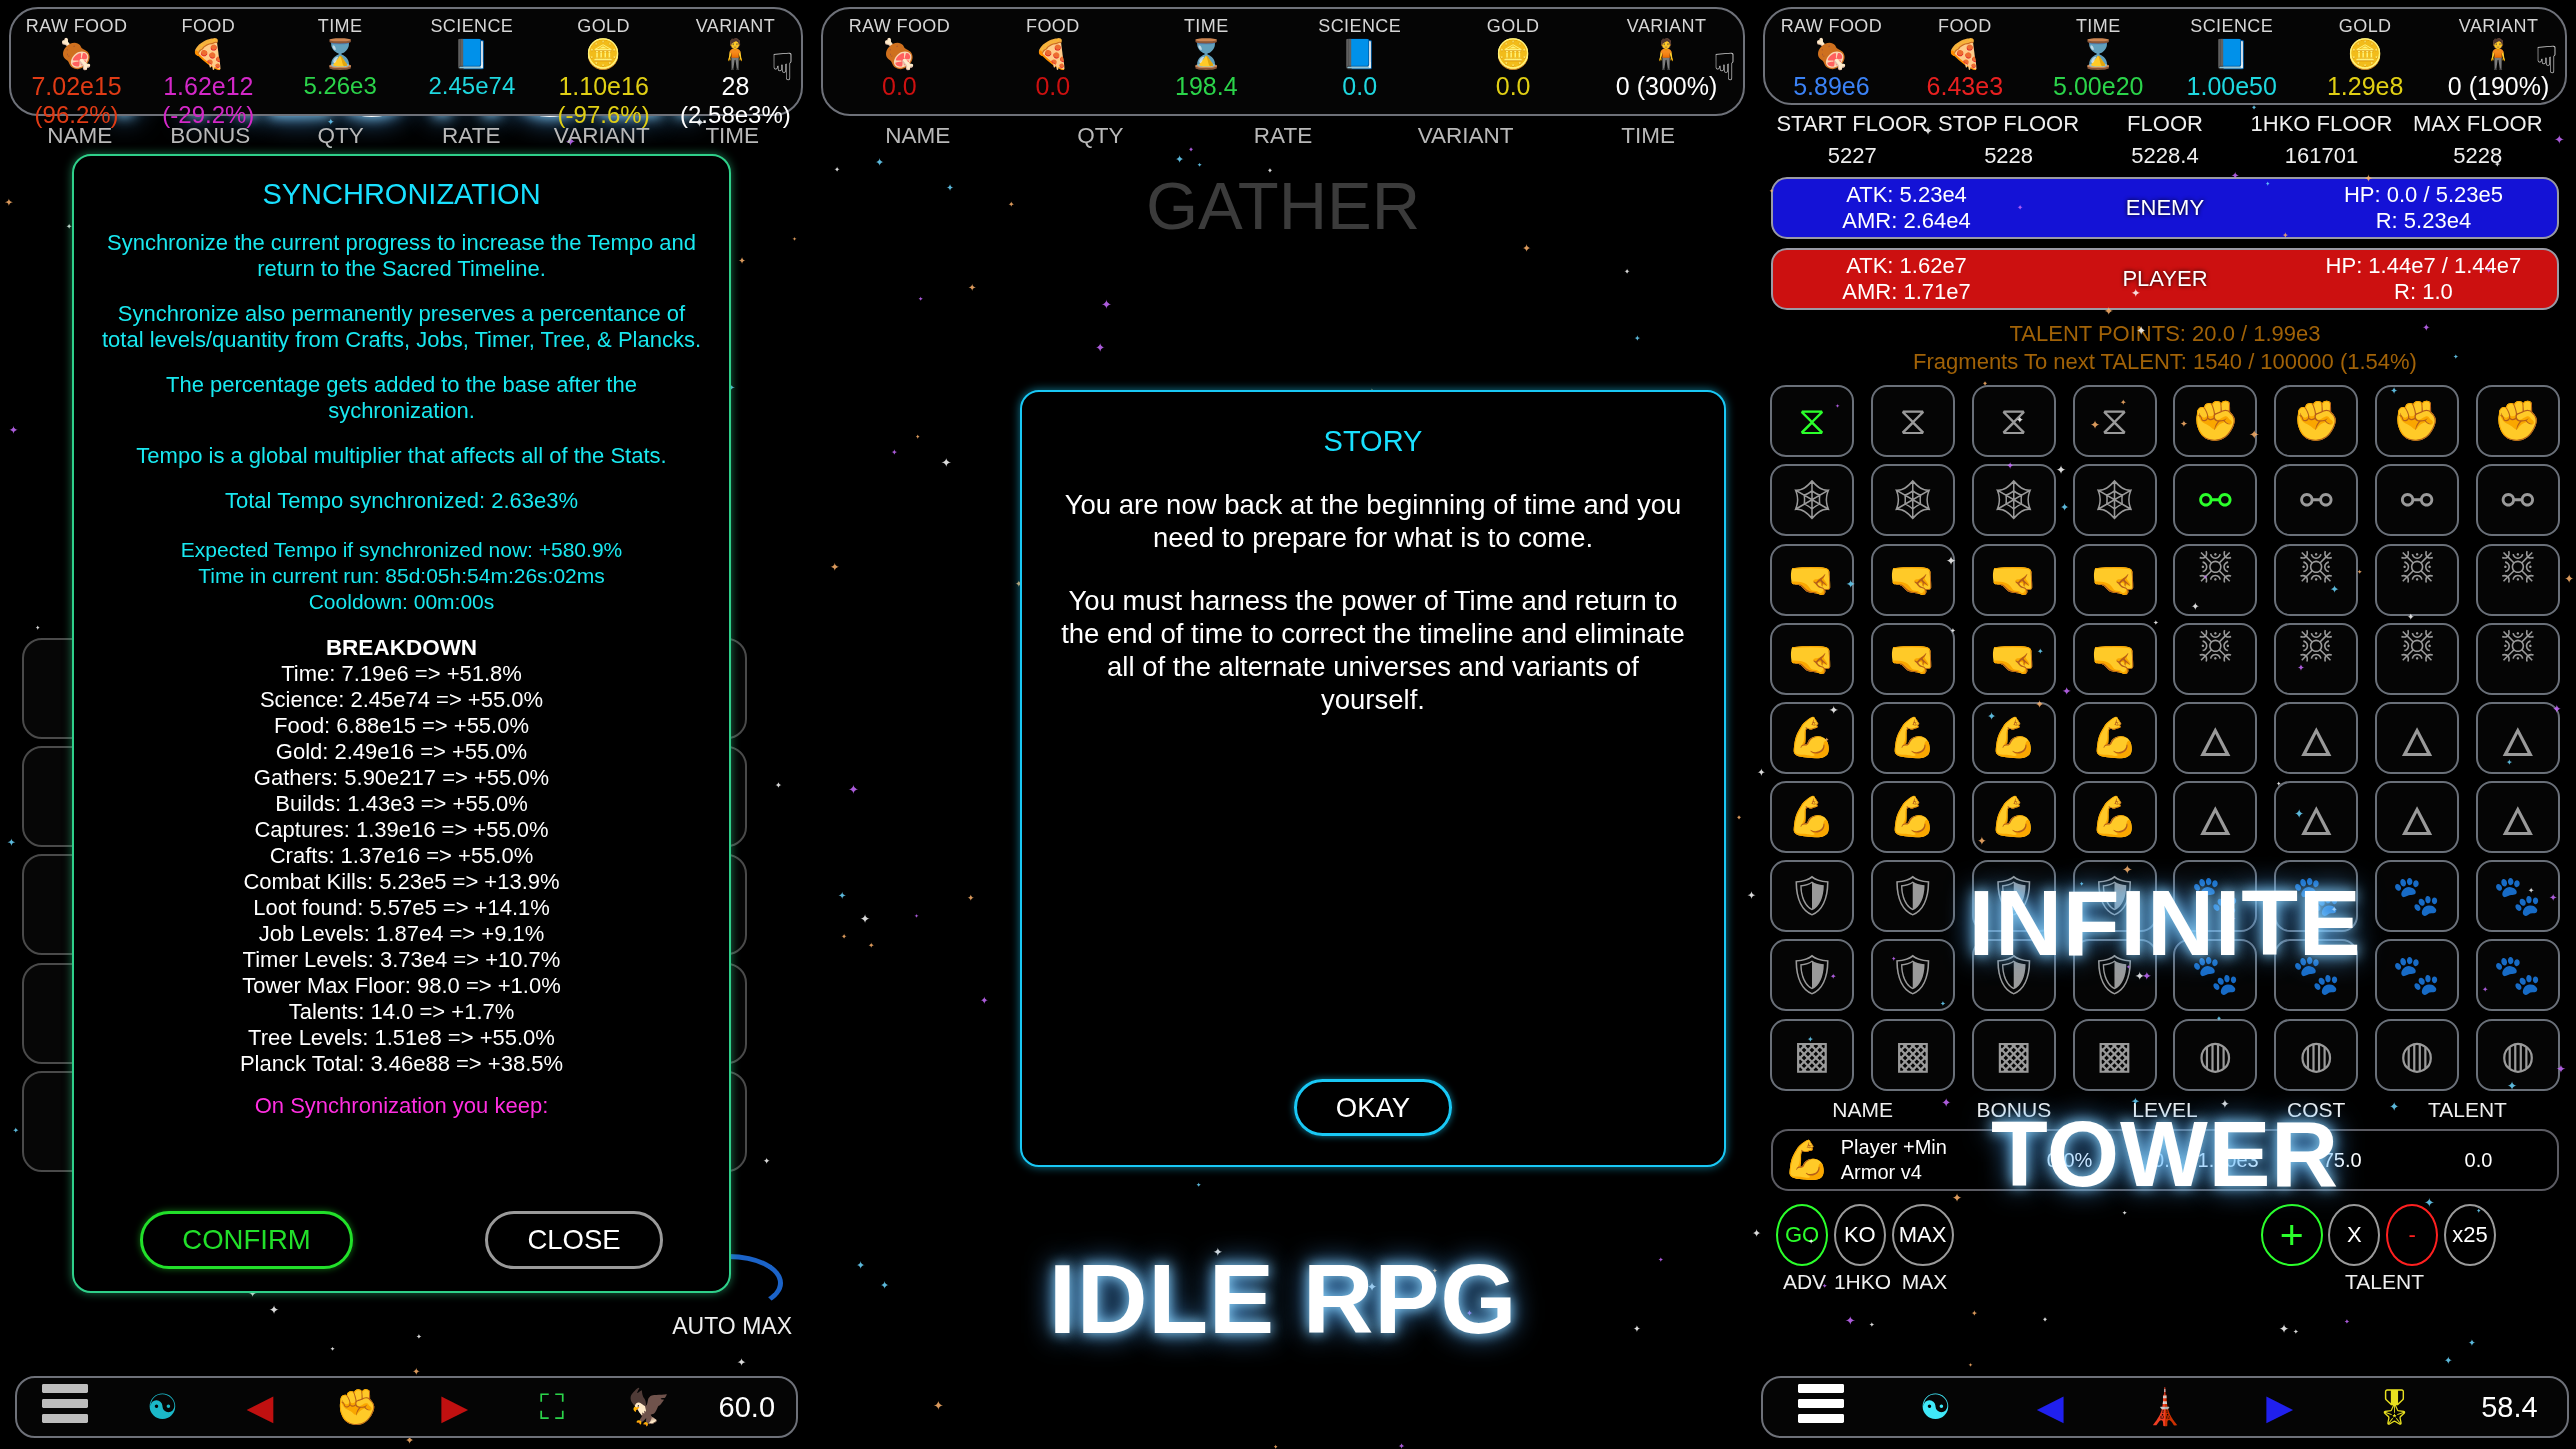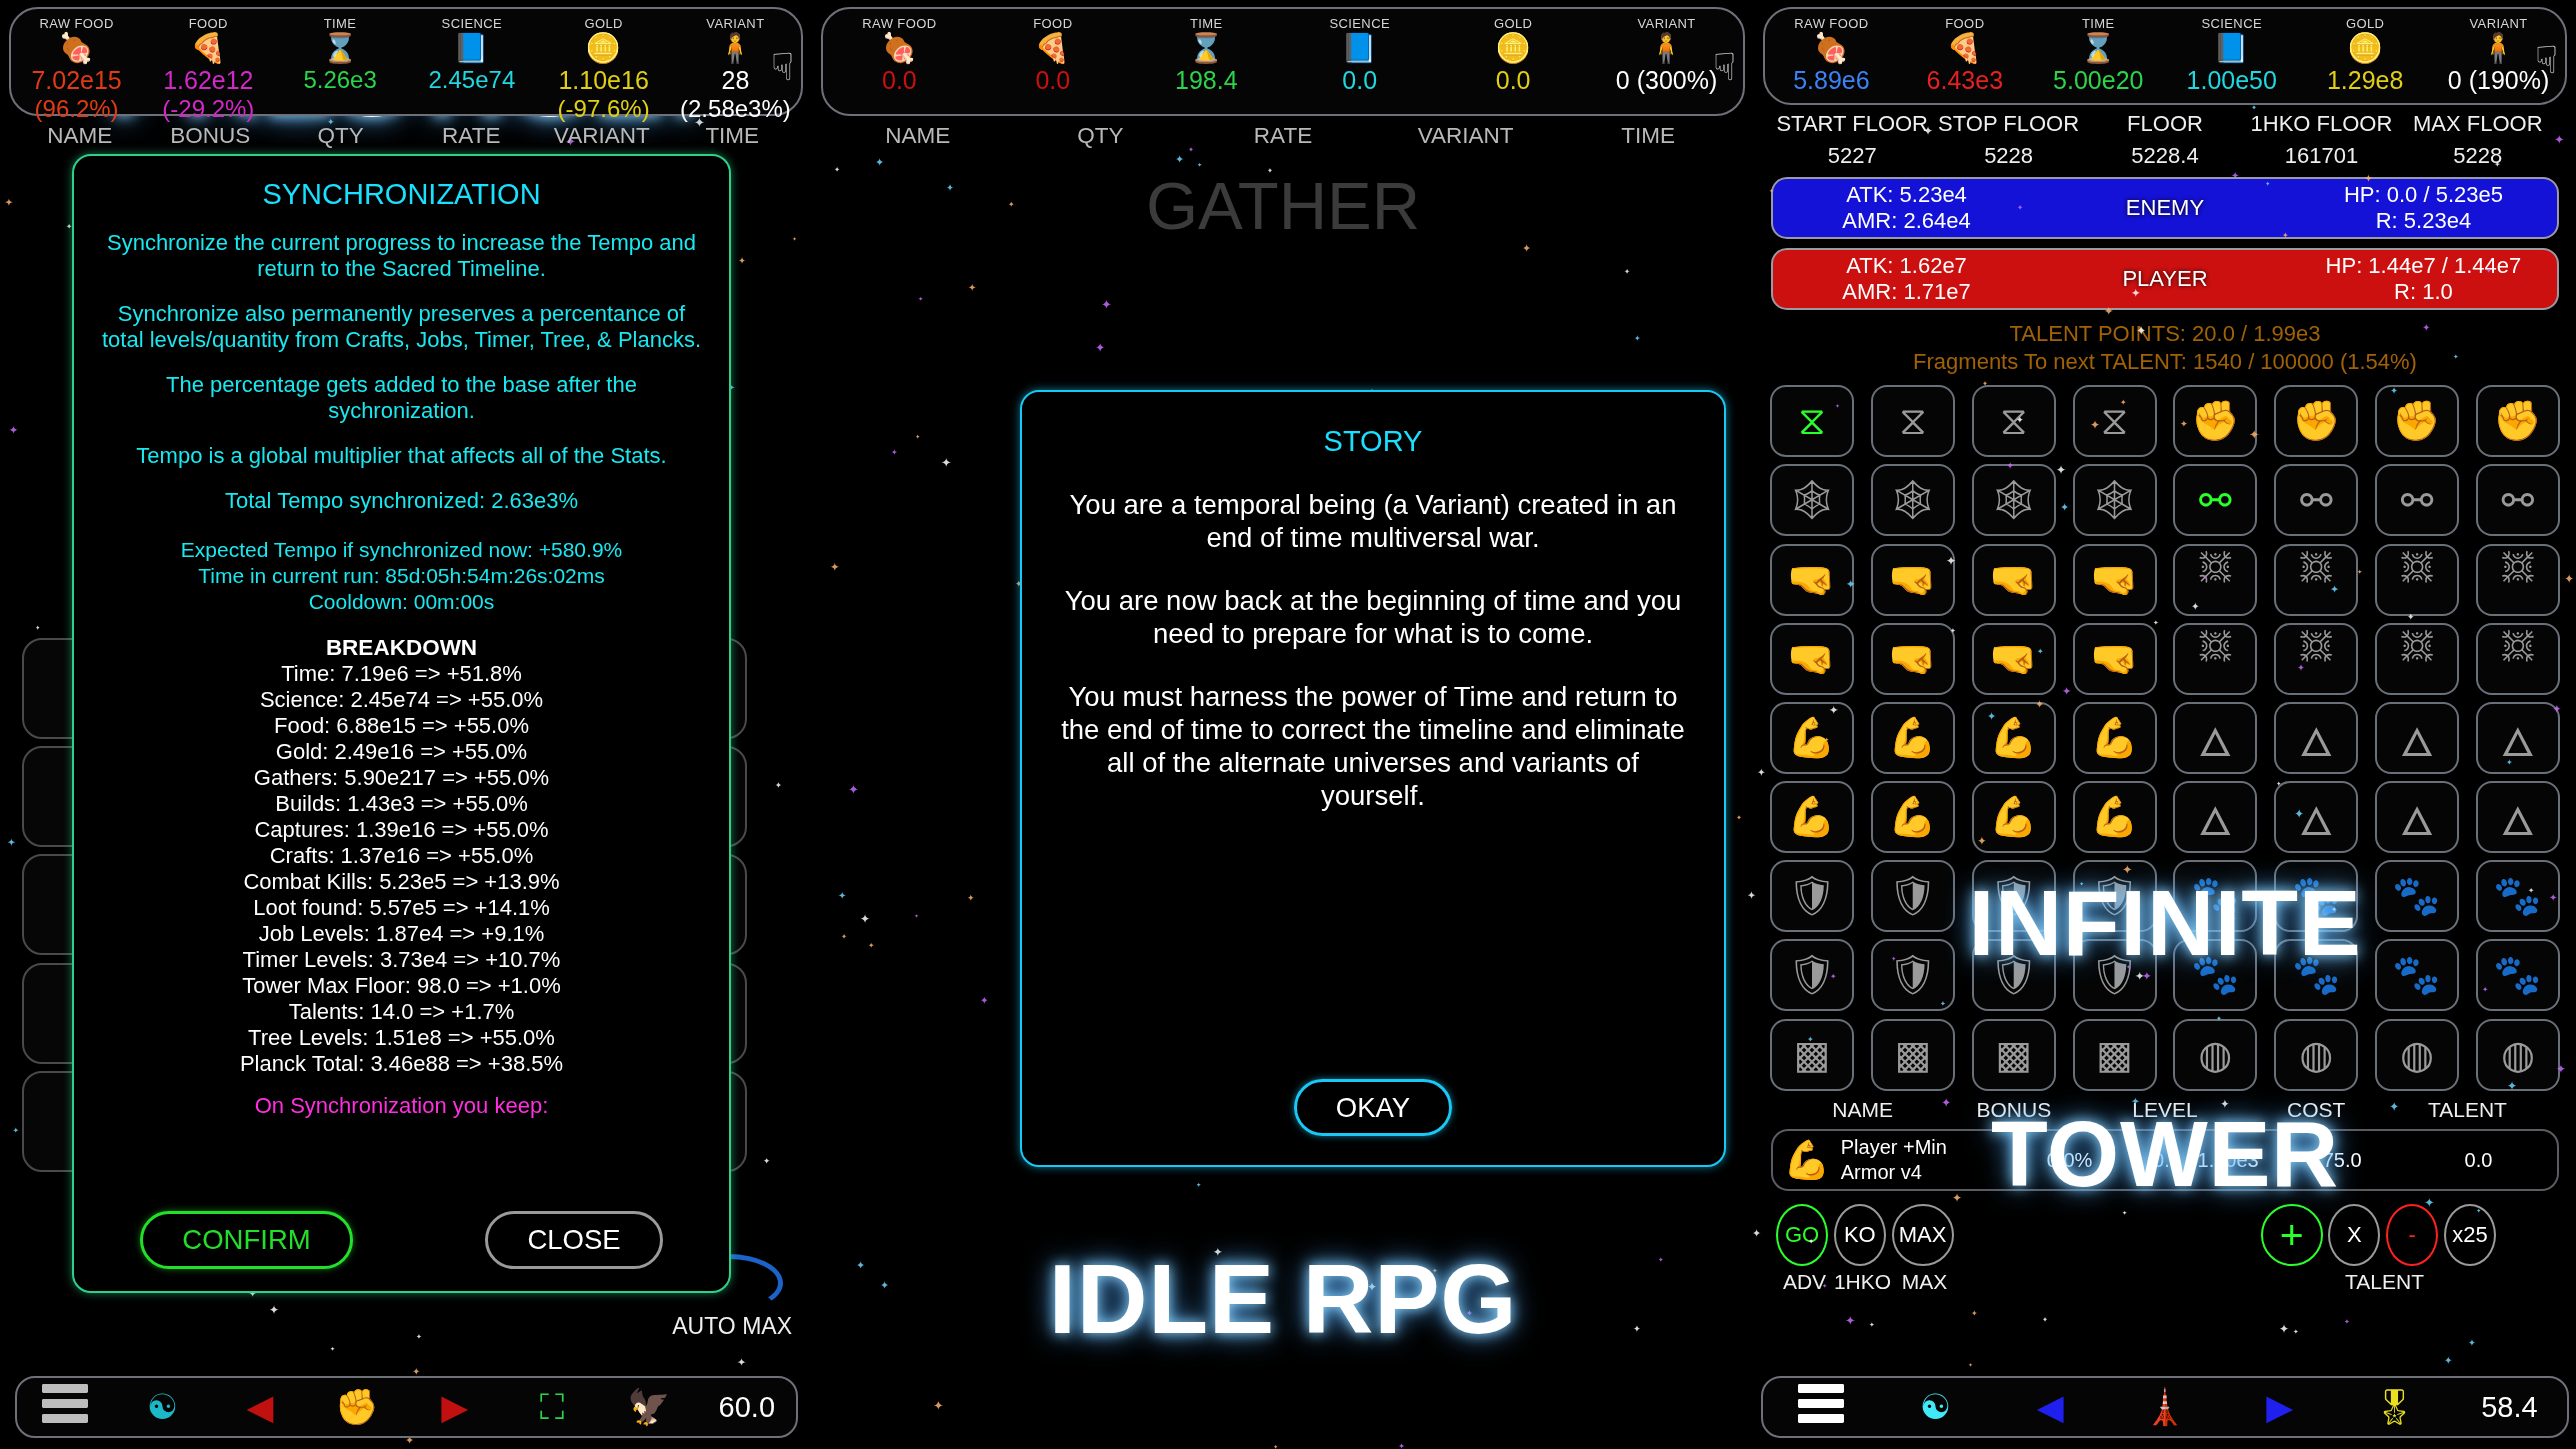--- a/index.html
+++ b/index.html
@@ -18,21 +18,21 @@
   #col-mid{ left:812px; width:942px; }
   #col-right{ left:1754px; width:822px; }
 
   
   .resbar{
     position:relative; margin:7.2px 8.7px 0 8.7px; height:109px;
     border:2.9px solid #6e7179; border-radius:29px; background:#050505;
     display:flex; align-items:flex-start; z-index:3;
   }
   .res{ flex:1; text-align:center; padding-top:7.2px; }
-  .res .rlabel{ font-size:13px; color:#d6d6d6; letter-spacing:0.4px; white-space:nowrap;}
+  .res .rlabel{ font-size:18px; color:#d6d6d6; letter-spacing:0.4px; white-space:nowrap;}
   .res .ricon{ font-size:29px; line-height:35px; }
   .res .rval{ font-size:25px; font-weight:400; line-height:29px;}
   .res .rpct{ font-size:24px; line-height:27.5px;}
   .hand{ position:absolute; right:7.2px; top:36px; font-size:38px; color:#cfcfcf;}
 
   
   .colheads{ display:flex; padding:0 14.5px; margin-top:7.2px; z-index:3; position:relative;}
   .colheads span{ flex:1; text-align:center; font-size:22.5px; color:#b9b9b9; }
 
   
@@ -823,20 +823,19 @@
     </div>
   <div class="keep-line">On Synchronization you keep:</div>
   <div class="dlg-btnrow">
     <div class="pillbtn green">CONFIRM</div>
     <div class="pillbtn">CLOSE</div>
   </div>
 </div>
 
 <div class="dialog" id="story-dialog">
   <div class="dlg-title" style="margin-top:33px">STORY</div>
-  <div class="story-p">You are a temporal being (a Variant) created in an end of time multiversal war.</div>
   <div class="story-p">You are now back at the beginning of time and you need to prepare for what is to come.</div>
   <div class="story-p">You must harness the power of Time and return to the end of time to correct the timeline and eliminate all of the alternate universes and variants of yourself.</div>
   <div id="story-okay-wrap">
     <span class="pillbtn cyan">OKAY</span>
   </div>
 </div>
 
 
 </body></html>

